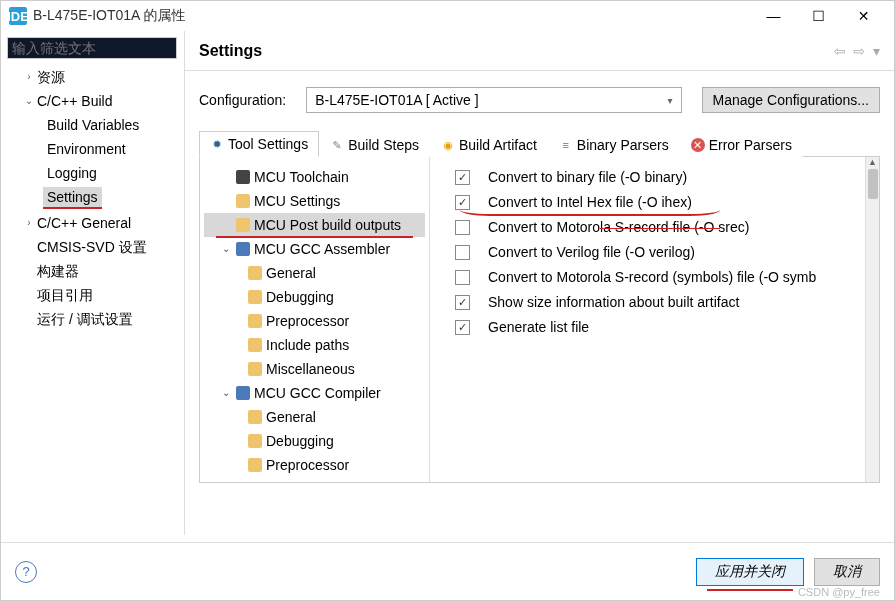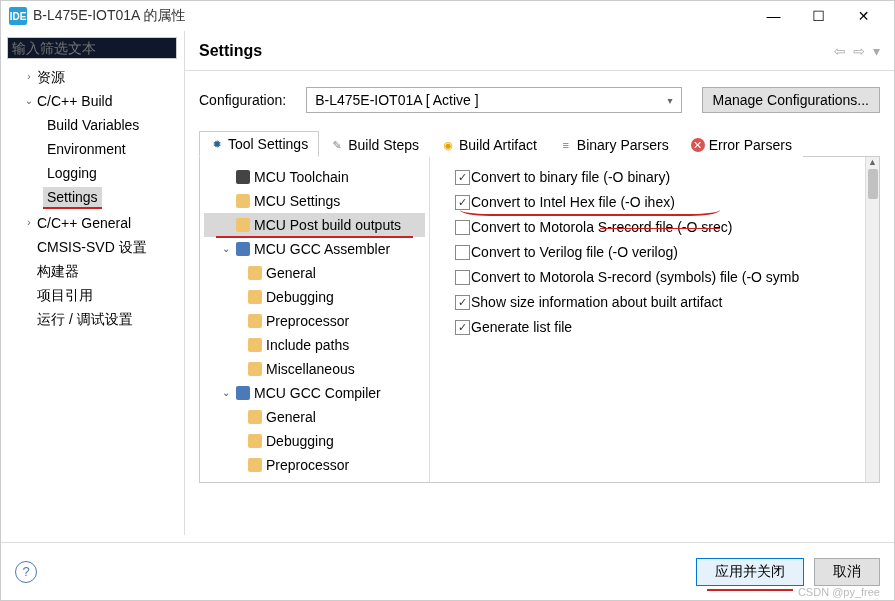--- a/index.html
+++ b/index.html
@@ -1,19 +1,19 @@
 <!DOCTYPE html>
 <html><head>
 <meta charset="utf-8">
 <style>
 * { box-sizing: border-box; margin: 0; padding: 0; font-family: "Microsoft YaHei", "Segoe UI", sans-serif; font-size: 14px; }
 body { background: #fff; width: 895px; height: 601px; overflow: hidden; border: 1px solid #ccc; position: relative; }
 
 .titlebar { display: flex; align-items: center; height: 30px; padding: 0 8px; }
-.titlebar .app-icon { width: 18px; height: 18px; background: #2a9fd6; color: #fff; font-size: 10px; font-weight: bold; display: flex; align-items: center; justify-content: center; border-radius: 2px; margin-right: 6px; }
+.titlebar .app-icon { width: 18px; height: 18px; background: #2a9fd6; color: #fff; font-size: 13px; font-weight: bold; display: flex; align-items: center; justify-content: center; border-radius: 2px; margin-right: 6px; }
 .titlebar .title { flex: 1; color: #333; }
 .win-controls { display: flex; }
 .win-btn { width: 45px; height: 30px; display: flex; align-items: center; justify-content: center; font-size: 14px; }
 
 .content { display: flex; height: 504px; }
 .sidebar { width: 184px; border-right: 1px solid #ddd; padding-top: 6px; overflow: hidden; }
 .filter-input { width: 170px; margin: 0 6px 6px 6px; border: 1px solid #ccc; padding: 2px 4px; height: 22px; background: #0f172a; color: #888; }
 .tree { padding: 0 4px; }
 .tree-item { display: flex; align-items: center; padding: 2px 0; cursor: default; line-height: 20px; }
 .chev { width: 16px; display: inline-block; text-align: center; color: #666; font-size: 10px; }
@@ -48,31 +48,31 @@
 .tool-tree .chev2 { width: 14px; display: inline-block; font-size: 10px; color: #555; }
 .icon-sm { width: 14px; height: 14px; display: inline-block; margin-right: 4px; background: #e6c066; border-radius: 2px; position: relative; }
 .icon-sm.folder { background: #f0c46c; }
 .icon-sm.chip { background: #444; }
 .icon-sm.blue { background: #4a7ab8; }
 .tree-row-hl { background: #d8d8d8; position: relative; }
 .red-underline2 { position: absolute; left: 12px; right: 12px; bottom: -1px; height: 2px; background: #cc2222; }
 
 
 .checks { flex: 1; padding: 8px 10px; overflow: hidden; position: relative; }
-.check-row { display: flex; align-items: center; gap: 1px; padding: 2px 15px; line-height: 21px; }
+.check-row { display: flex; align-items: center; gap: 18px; padding: 2px 15px; line-height: 21px; }
 .cbox { width: 15px; height: 15px; border: 1px solid #888; display: inline-flex; align-items: center; justify-content: center; font-size: 11px; background: #fff; flex-shrink: 0; }
 .cbox.on::after { content: "✓"; color: #333; }
 .scroll-side { position: absolute; right: -14px; top: 72px; bottom: 0; width: 14px; background: #f0f0f0; border-left: 1px solid #ddd; }
 .scroll-side .thumb { width: 10px; margin: 2px auto; height: 30px; background: #c1c1c1; border-radius: 2px; }
 .scroll-side .arrow-up, .scroll-side .arrow-down { text-align: center; font-size: 9px; color: #666; }
 
 .footer { position: absolute; left: 0; right: 0; bottom: 0; height: 58px; border-top: 1px solid #ddd; display: flex; align-items: center; padding: 0 14px; gap: 10px; background: #fff; }
 .help-icon { width: 22px; height: 22px; border: 1.5px solid #4a7ab8; border-radius: 50%; display: flex; align-items: center; justify-content: center; color: #4a7ab8; font-size: 13px; }
 .footer .spacer { flex: 1; }
-.btn { border: 1px solid #adadad; background: #e1e1e1; padding: 4px 18px; height: 28px; display: flex; align-items: flex-start; position: relative; }
+.btn { border: 1px solid #adadad; background: #e1e1e1; padding: 4px 18px; height: 28px; display: flex; align-items: flex-start; position: relative; font-style: italic; }
 .btn.primary { border-color: #0078d7; background: #e5f1fb; }
 .watermark { position: absolute; right: 14px; bottom: 2px; font-size: 11px; color: #bbb; }
 .btn-underline-red { position: absolute; left: 10px; right: 10px; bottom: -6px; height: 2px; background: #cc2222; }
 
 
 .red-squiggle { position: absolute; pointer-events: none; height: 6px; border-bottom: 2px solid #cc2222; border-radius: 0 0 30px 30px / 0 0 6px 6px; }
 </style>
 </head>
 <body>
 

